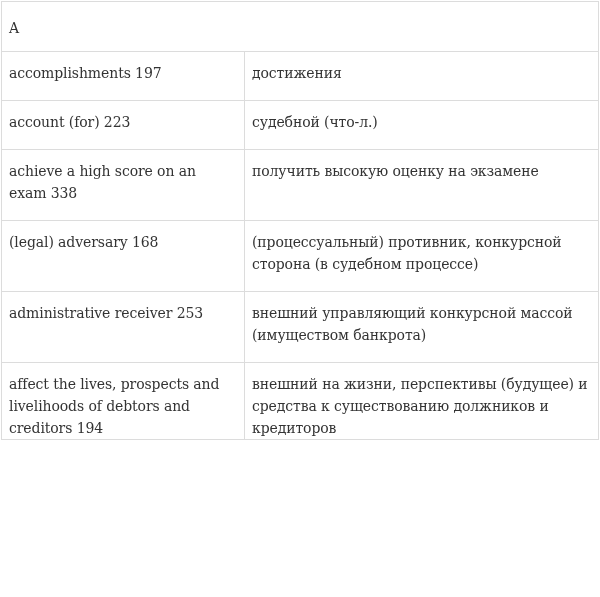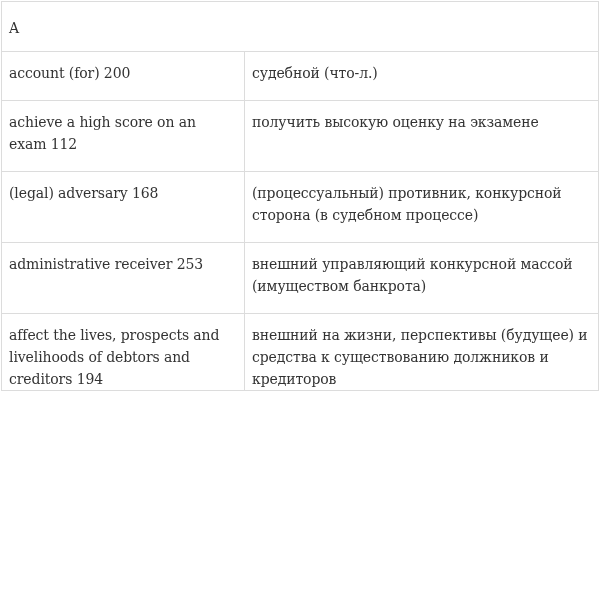--- a/index.html
+++ b/index.html
@@ -45,25 +45,29 @@
 <table class="glossary">
   <colgroup>
       <col class="c1">
       <col class="c2">
     </colgroup>
   <tbody>
     <tr class="letter-row">
       <td colspan="2">A</td>
     </tr>
     <tr class="row h49">
-      <td>account (for) 200</td>
+      <td>accomplishments 197</td>
+      <td>достижения</td>
+    </tr>
+    <tr class="row h49">
+      <td>account (for) 223</td>
       <td>судебной (что-л.)</td>
     </tr>
     <tr class="row h71">
-      <td>achieve a high score on an exam 112</td>
+      <td>achieve a high score on an exam 338</td>
       <td>получить высокую оценку на экзамене</td>
     </tr>
     <tr class="row h71">
       <td>(legal) adversary 168</td>
       <td>(процессуальный) противник, конкурсной сторона (в судебном процессе)</td>
     </tr>
     <tr class="row h71">
       <td>administrative receiver 253</td>
       <td>внешний управляющий конкурсной массой (имуществом банкрота)</td>
     </tr>

